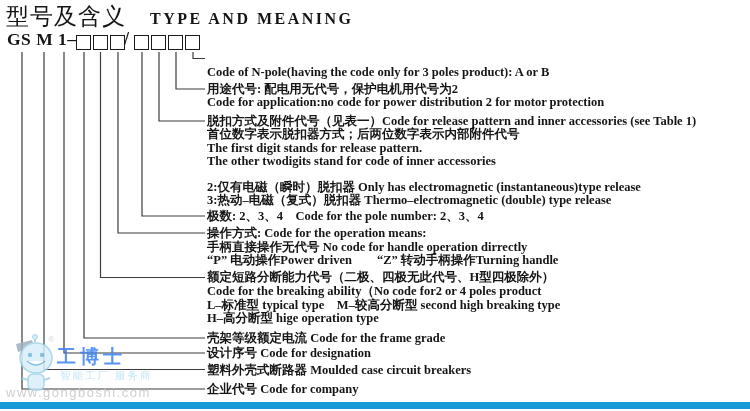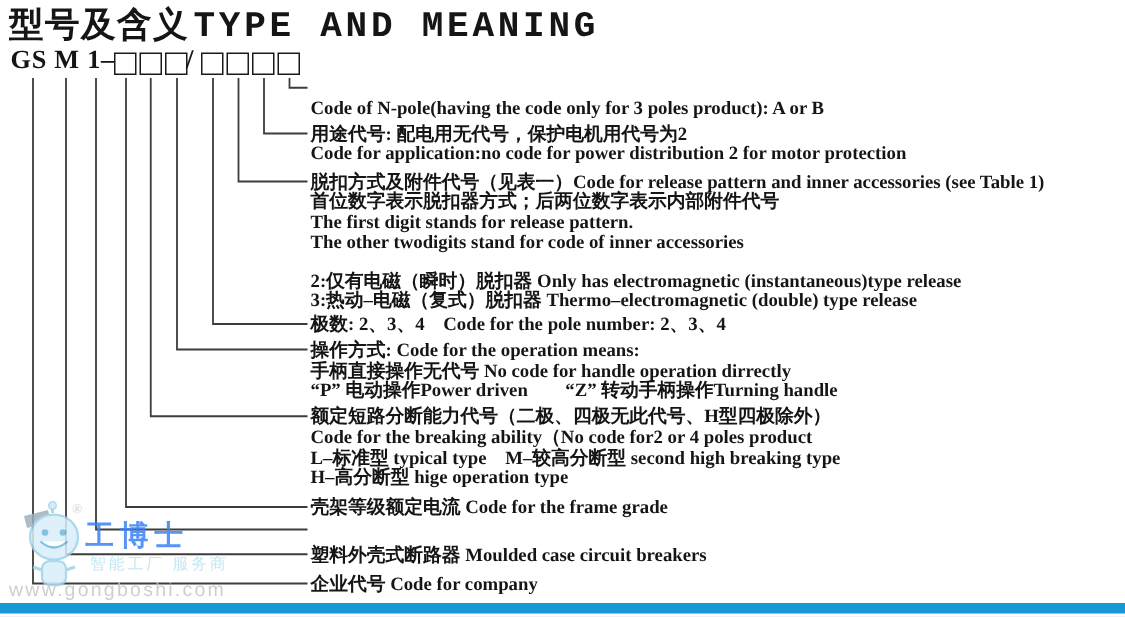--- a/index.html
+++ b/index.html
@@ -2,22 +2,22 @@
 <html><head>
 <meta charset="utf-8">
 <style>
   html,body{margin:0;padding:0;background:#e8e8e8;}
   .page{
     position:relative;width:750px;height:411px;background:#ffffff;
     font-family:"Liberation Serif","DejaVu Serif",serif;color:#151515;
     overflow:hidden;margin:0 auto;
   }
   .title{position:absolute;left:6px;top:1px;white-space:nowrap;}
-  .title .zh{font-size:23px;font-weight:bold;letter-spacing:1px;margin-top:13px;}
-  .title .en{font-size:24px;font-weight:bold;letter-spacing:2.5px;margin-left:3px;font-family:Liberation Mono, monospace;}
+  .title .zh{font-size:23px;font-weight:normal;letter-spacing:1px;margin-top:13px;}
+  .title .en{font-size:16px;font-weight:bold;letter-spacing:2.5px;margin-left:24px;}
   .code-prefix{position:absolute;left:7px;top:29px;font-size:17.5px;font-weight:bold;letter-spacing:0.5px;white-space:nowrap;}
   .code-slash{position:absolute;left:124px;top:29px;font-size:18px;font-weight:bold;}
   .cbox{position:absolute;top:35px;width:15px;height:15px;border:1.6px solid #1a1a1a;box-sizing:border-box;background:#fff;}
   .b1{left:76px}.b2{left:93px}.b3{left:110px}
   .b4{left:134px}.b5{left:151px}.b6{left:168px}.b7{left:185px}
   svg.connectors{position:absolute;left:0;top:0;pointer-events:none;}
   svg.connectors polyline{fill:none;stroke:#3c3c3c;stroke-width:1.2;}
   .ann{position:absolute;left:207px;font-size:12.5px;font-weight:bold;line-height:13px;white-space:nowrap;}
   .watermark{position:absolute;left:0;top:330px;width:160px;opacity:.85;}
   .wm-brand{position:absolute;left:57px;top:14px;font-size:19px;font-weight:bold;color:#3b82f6;letter-spacing:4px;white-space:nowrap;}
@@ -69,20 +69,21 @@
   <div class="ann" style="top:194px">3:热动–电磁（复式）脱扣器 Thermo–electromagnetic (double) type release</div>
   <div class="ann" style="top:209.5px">极数: 2、3、4　Code for the pole number: 2、3、4</div>
   <div class="ann" style="top:226.5px">操作方式: Code for the operation means:</div>
   <div class="ann" style="top:240.5px">手柄直接操作无代号 No code for handle operation dirrectly</div>
   <div class="ann" style="top:254px">“P” 电动操作Power driven　　“Z” 转动手柄操作Turning handle</div>
   <div class="ann" style="top:271px">额定短路分断能力代号（二极、四极无此代号、H型四极除外）</div>
   <div class="ann" style="top:284.5px">Code for the breaking ability（No code for2 or 4 poles product</div>
   <div class="ann" style="top:298.5px">L–标准型 typical type　M–较高分断型 second high breaking type</div>
   <div class="ann" style="top:312px">H–高分断型 hige operation type</div>
   <div class="ann" style="top:331.5px">壳架等级额定电流 Code for the frame grade</div>
+  <div class="ann" style="top:347px">设计序号 Code for designation</div>
   <div class="ann" style="top:363.5px">塑料外壳式断路器  Moulded case circuit breakers</div>
   <div class="ann" style="top:383px">企业代号 Code for company</div>
 
   <div class="watermark">
     <svg width="46" height="62" viewBox="0 0 46 62" style="position:absolute;left:12px;top:4px">
       <line x1="23" y1="2" x2="23" y2="8" stroke="#9ed2ea" stroke-width="2"></line>
       <circle cx="23" cy="3" r="2.5" fill="#cdeaf7" stroke="#9ed2ea"></circle>
       <polygon points="4,10 20,6 22,14 6,18" fill="#9fb0bd"></polygon>
       <ellipse cx="24" cy="24" rx="16" ry="15" fill="#d9effa" stroke="#9ed2ea" stroke-width="1.5"></ellipse>
       <circle cx="18" cy="21" r="2.2" fill="#6fb8dd"></circle>

